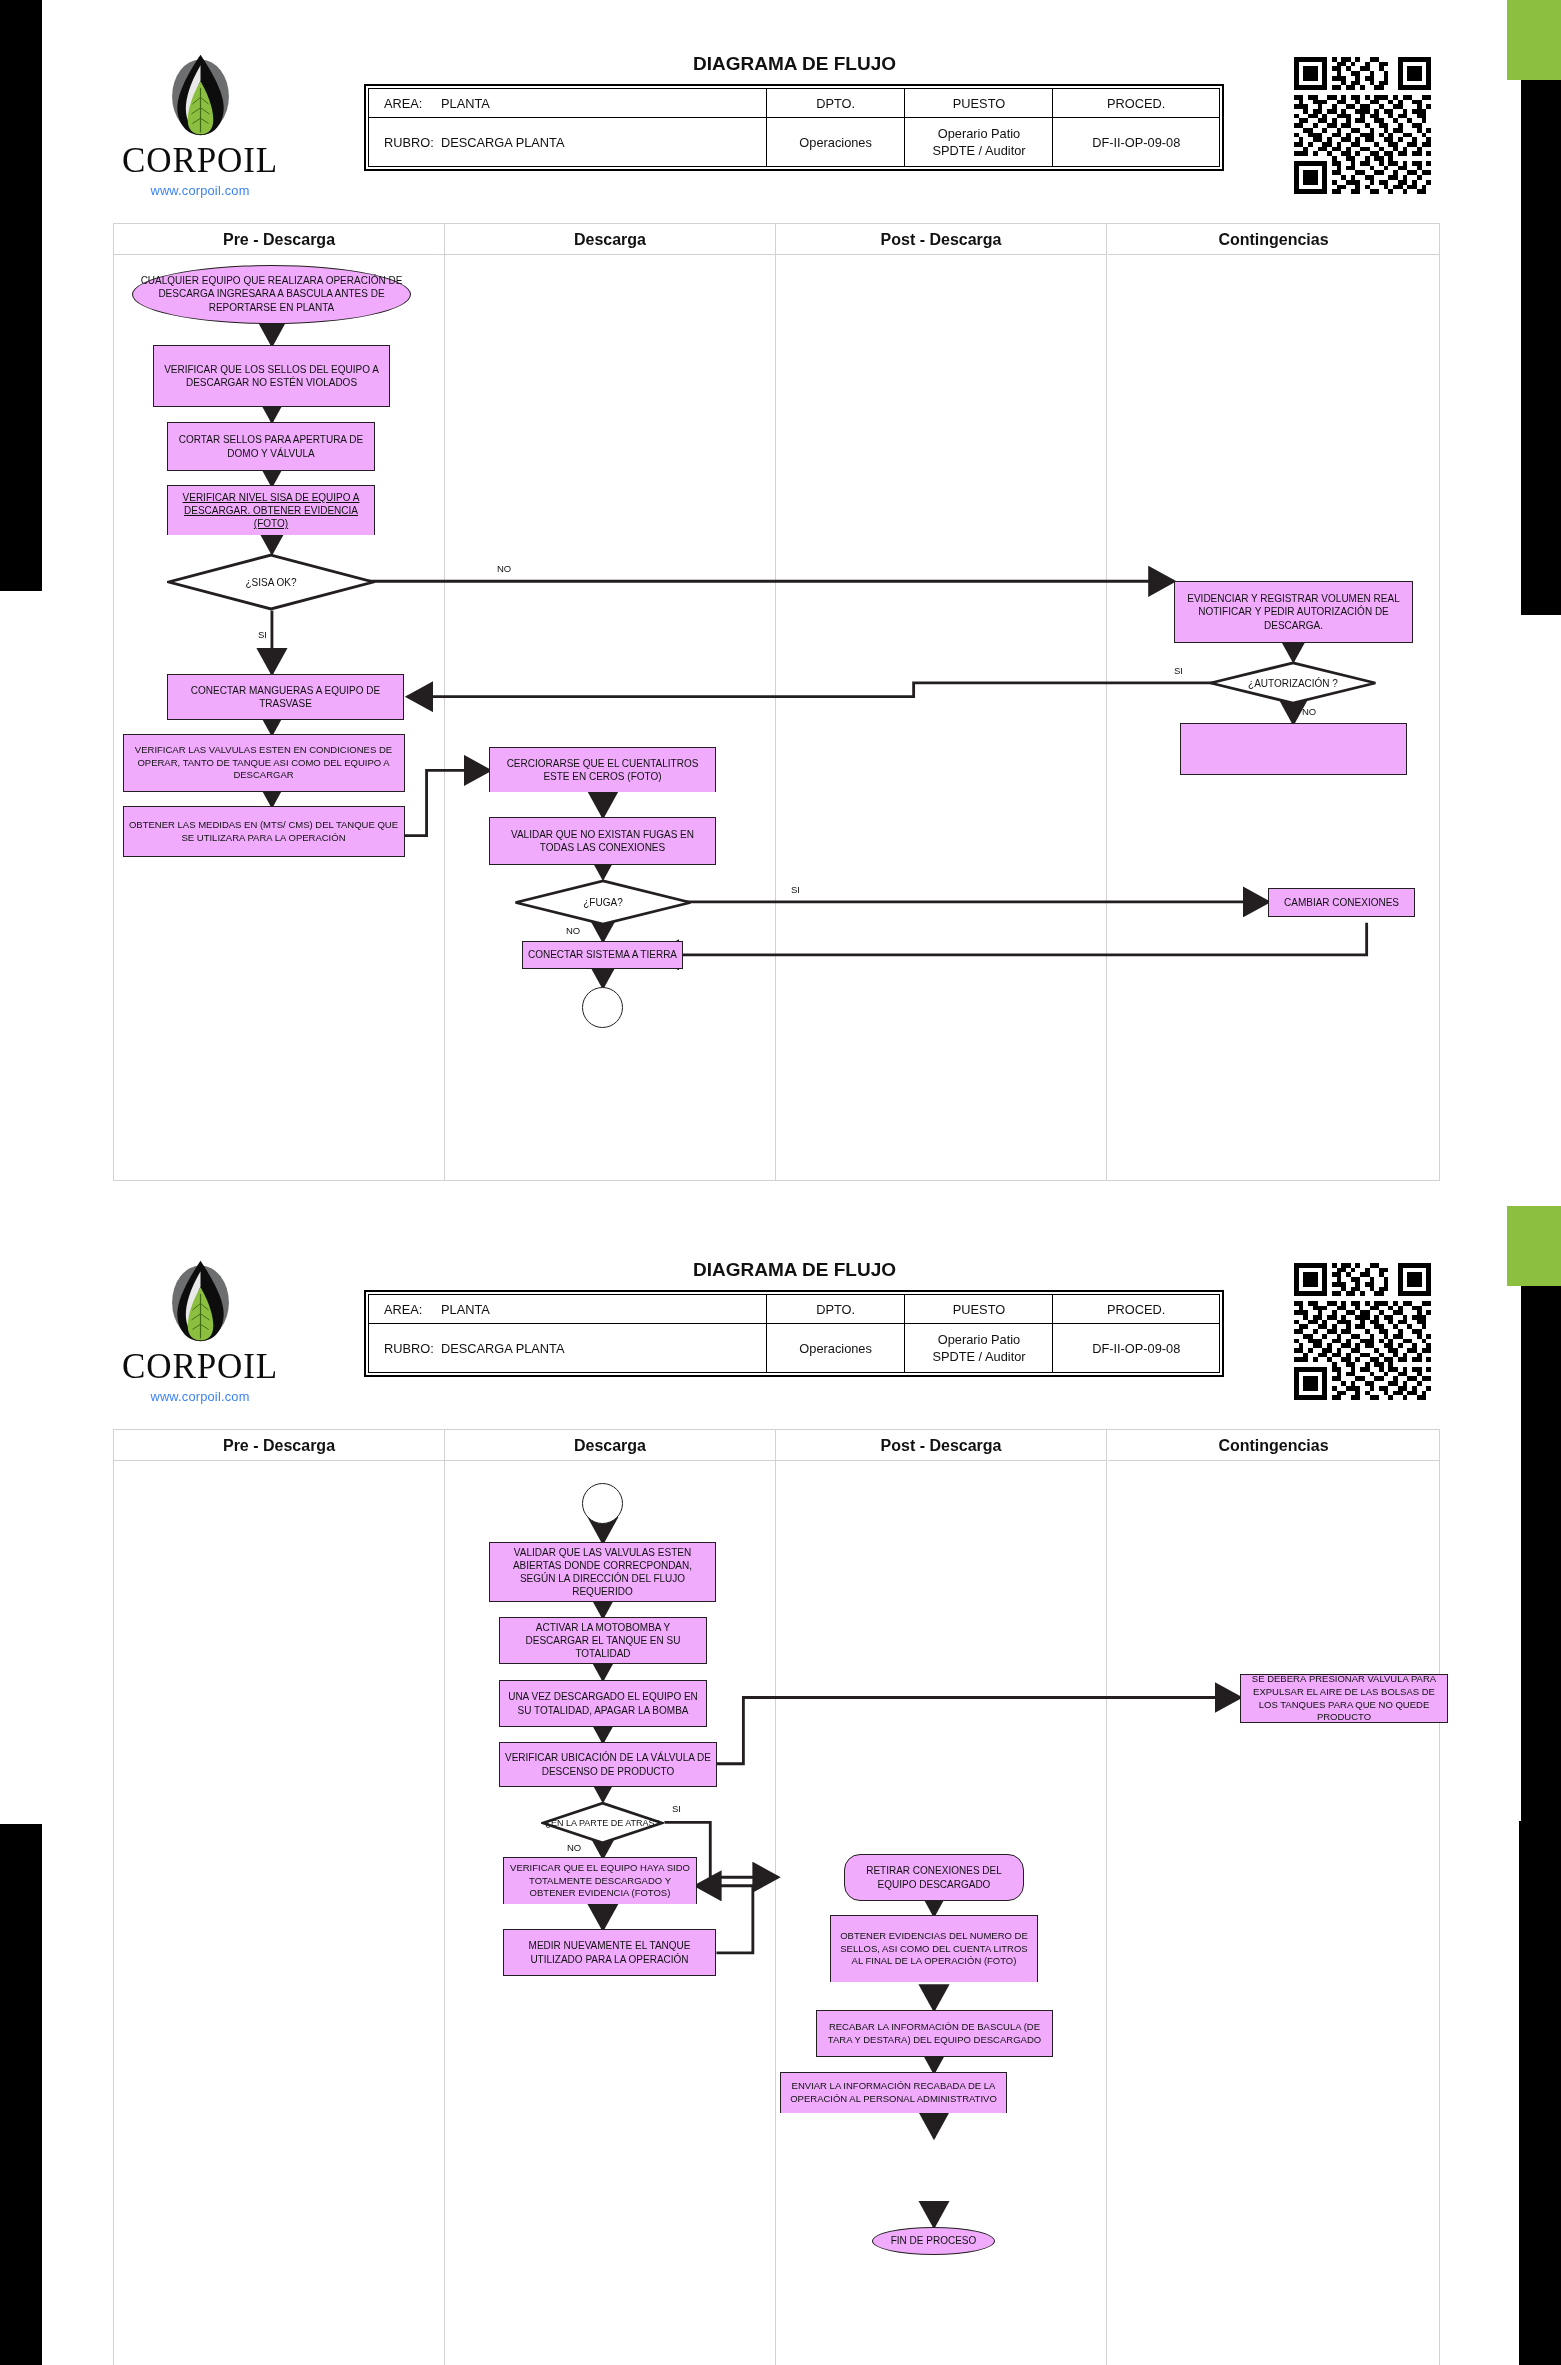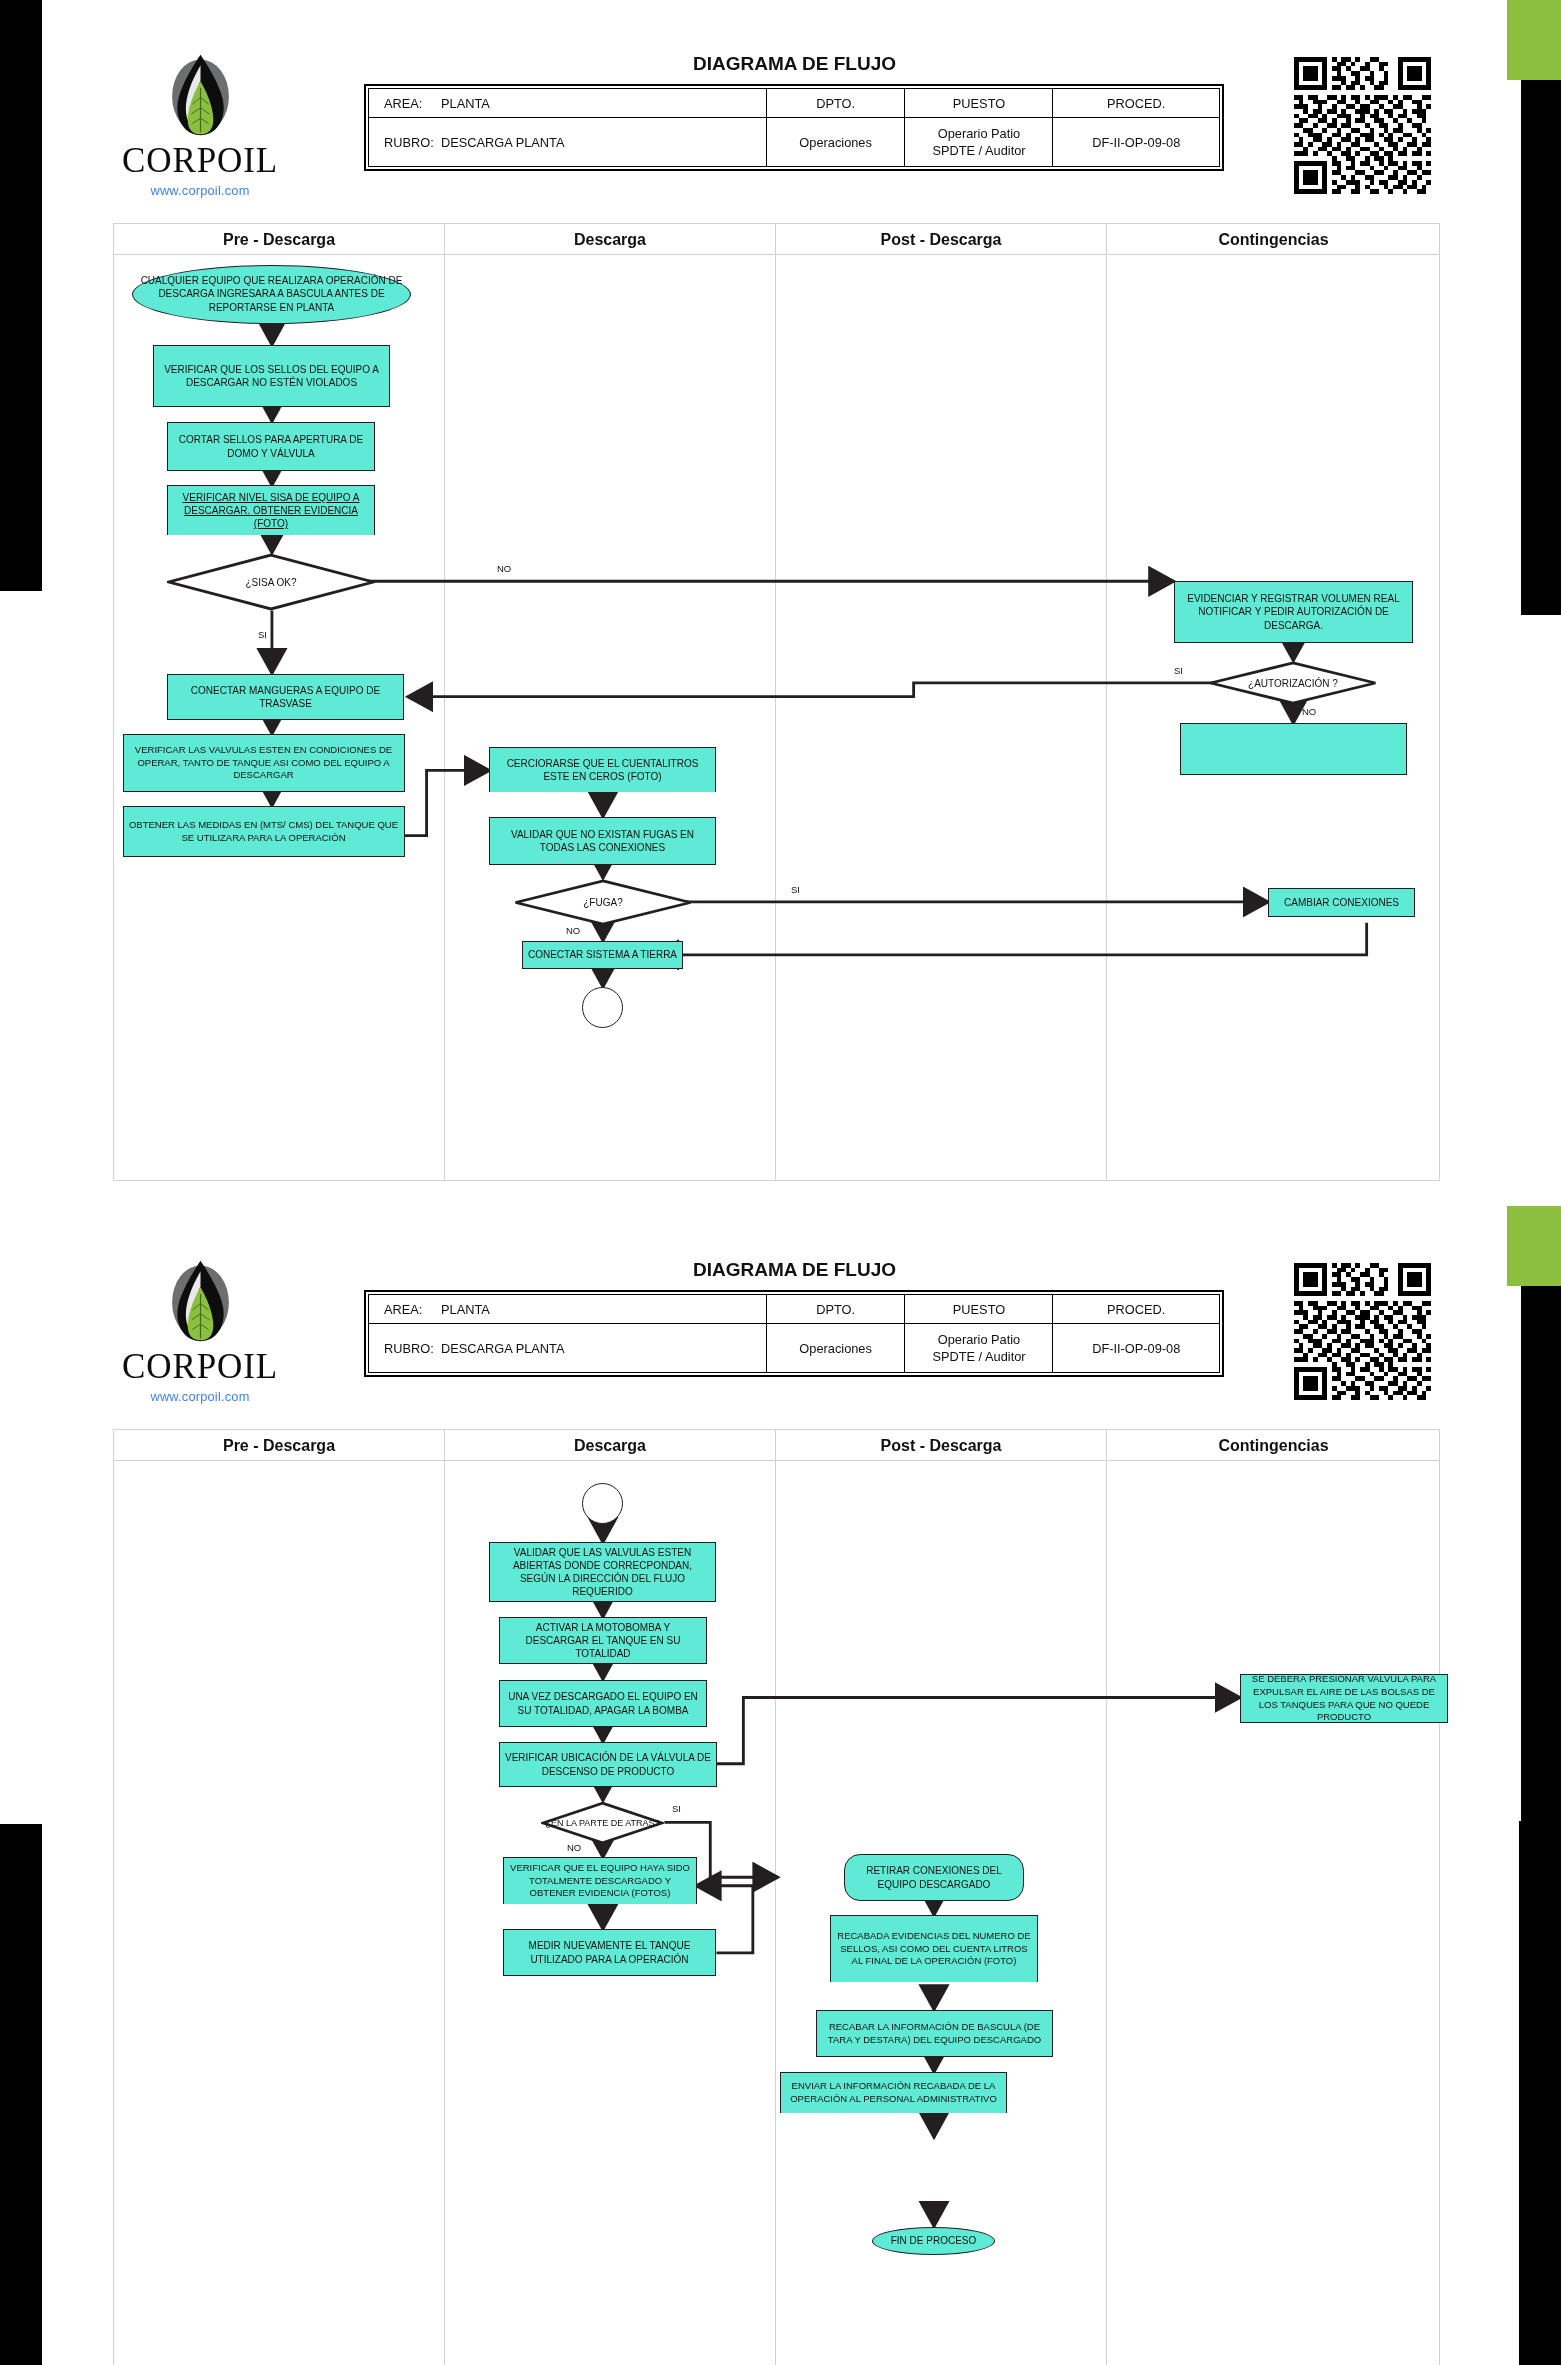--- a/index.html
+++ b/index.html
@@ -48,21 +48,21 @@
   .lane-body.last,.lane-head.last{border-right:none;}
   .L1{left:0;width:331px;}
   .L2{left:331px;width:331px;}
   .L3{left:662px;width:331px;}
   .L4{left:994px;width:331px;}
 
   
   .canvas{position:absolute;left:0;top:0;width:1325px;height:956px;}
   .canvas svg{position:absolute;left:0;top:0;}
 
-  .node{position:absolute;box-sizing:border-box;border:1.9px solid #231f20;background:#5eead4;
+  .node{position:absolute;box-sizing:border-box;border:1.9px solid #231f20;background:#f0abfc;
     display:flex;align-items:center;justify-content:center;text-align:center;
     font-size:10px;line-height:1.32;color:#111;padding:2.8px 4.7px;}
   .node.sm{font-size:9.5px;}
   .node.term{border-radius:50%;}
   .node.doc{border-bottom:none;}
   .node.circle{border-radius:50%;background:#fff;}
   .diamond-wrap{position:absolute;}
   .diamond-wrap .dtext{position:absolute;left:0;top:0;width:100%;height:100%;
     display:flex;align-items:center;justify-content:center;font-size:10px;color:#111;text-align:right;}
   .edge-label{position:absolute;font-size:9.5px;color:#111;}
@@ -800,21 +800,21 @@
           </svg>
         <div class="dtext" style="font-size:9px;">¿EN LA PARTE DE ATRÁS?</div>
       </div>
 
       <div class="node doc sm" style="left:389px;top:396px;width:194px;height:47px;">VERIFICAR QUE EL EQUIPO HAYA SIDO TOTALMENTE DESCARGADO Y OBTENER EVIDENCIA (FOTOS)</div>
 
       <div class="node" style="left:389px;top:468px;width:213px;height:47px;">MEDIR NUEVAMENTE EL TANQUE UTILIZADO PARA LA OPERACIÓN</div>
 
       <div class="node" style="left:730px;top:393px;width:180px;height:47px;border-radius:16px;">RETIRAR CONEXIONES DEL EQUIPO DESCARGADO</div>
 
-      <div class="node doc sm" style="left:716px;top:454px;width:208px;height:67px;">RECABADA EVIDENCIAS DEL NUMERO DE SELLOS, ASI COMO DEL CUENTA LITROS AL FINAL DE LA OPERACIÓN (FOTO)</div>
+      <div class="node doc sm" style="left:716px;top:454px;width:208px;height:67px;">OBTENER EVIDENCIAS DEL NUMERO DE SELLOS, ASI COMO DEL CUENTA LITROS AL FINAL DE LA OPERACIÓN (FOTO)</div>
 
       <div class="node sm" style="left:702px;top:549px;width:237px;height:47px;">RECABAR LA INFORMACIÓN DE BASCULA (DE TARA Y DESTARA) DEL EQUIPO DESCARGADO</div>
 
       <div class="node doc sm" style="left:666px;top:611px;width:227px;height:41px;">ENVIAR LA INFORMACIÓN RECABADA DE LA OPERACIÓN AL PERSONAL ADMINISTRATIVO</div>
 
 
       <div class="node term" style="left:758px;top:766px;width:123px;height:28px;">FIN DE PROCESO</div>
 
       <div class="node sm" style="left:1126px;top:213px;width:208px;height:49px;">SE DEBERÁ PRESIONAR VALVULA PARA EXPULSAR EL AIRE DE LAS BOLSAS DE LOS TANQUES PARA QUE NO QUEDE PRODUCTO</div>
 

